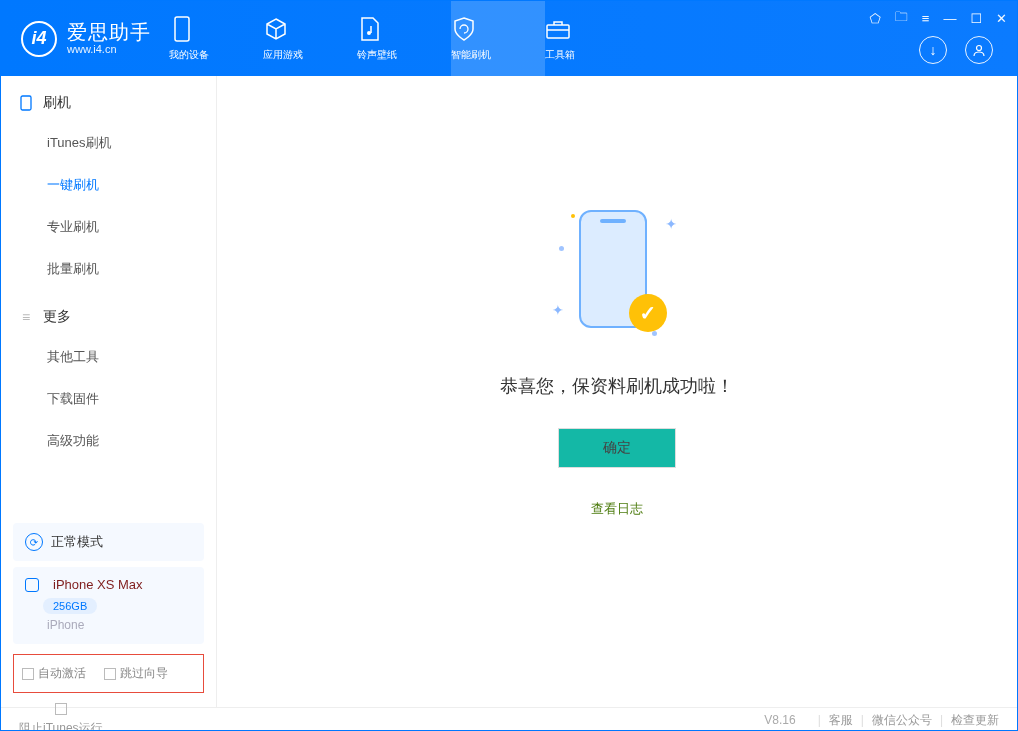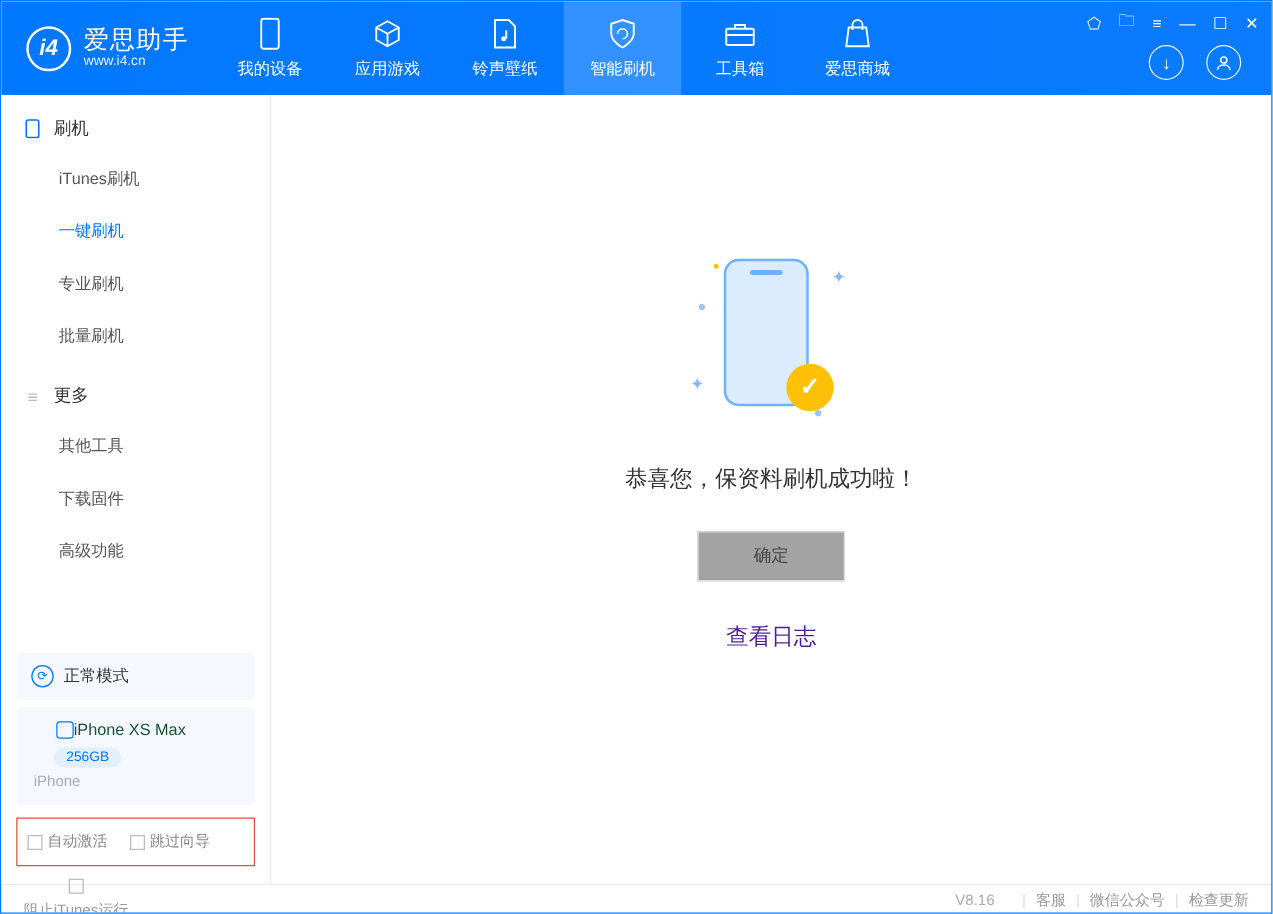--- a/index.html
+++ b/index.html
@@ -7,21 +7,21 @@
 
 
 .header { background: linear-gradient(to right, #0078ff, #0b7bff); height: 75px; display: flex; align-items: center; color: #fff; position: relative; }
 .logo-area { display: flex; align-items: center; padding: 0 18px 0 20px; }
 .logo-icon { width: 36px; height: 36px; border: 2.5px solid #fff; border-radius: 50%; display: flex; align-items: center; justify-content: center; font-weight: bold; font-size: 18px; margin-right: 10px; font-style: italic; }
 .logo-text { display: flex; flex-direction: column; line-height: 1.1; }
 .logo-title { font-size: 20px; font-weight: 500; letter-spacing: 1px; }
 .logo-sub { font-size: 11px; opacity: 0.9; }
 
 .nav-tabs { display: flex; height: 100%; }
-.nav-tab { width: 94px; display: flex; flex-direction: column; align-items: center; justify-content: center; cursor: pointer; font-size: 13px; gap: 6px; }
+.nav-tab { width: 94px; display: flex; flex-direction: column; align-items: flex-start; justify-content: center; cursor: pointer; font-size: 10px; gap: 6px; }
 .nav-tab.active { background: rgba(255,255,255,0.18); }
 .nav-tab-icon { width: 26px; height: 26px; display: flex; align-items: center; justify-content: center; }
 
 .titlebar-icons { position: absolute; top: 6px; right: 10px; display: flex; gap: 14px; align-items: center; }
 .titlebar-icons span { cursor: pointer; font-size: 13px; opacity: 0.95; }
 
 .header-right-icons { position: absolute; right: 24px; bottom: 12px; display: flex; gap: 18px; }
 .circle-icon { width: 28px; height: 28px; border: 1.5px solid rgba(255,255,255,0.9); border-radius: 50%; display: flex; align-items: center; justify-content: center; cursor: pointer; font-size: 14px; }
 
 
@@ -30,46 +30,46 @@
 .side-section-title { display: flex; align-items: center; gap: 10px; padding: 18px 18px 10px; font-size: 14px; color: #333; }
 .side-section-icon { width: 14px; height: 14px; display: flex; align-items: center; justify-content: center; }
 .side-item { padding: 12px 18px 12px 46px; font-size: 13px; color: #555; cursor: pointer; }
 .side-item.active { color: #0078ff; }
 
 .side-bottom { margin-top: auto; }
 .mode-box, .device-box { background: #f5f9ff; margin: 6px 12px; border-radius: 4px; padding: 10px 12px; font-size: 13px; }
 .mode-box { display: flex; align-items: center; gap: 8px; color: #333; }
 .mode-icon { width: 18px; height: 18px; border: 1.5px solid #0078ff; border-radius: 50%; display: flex; align-items: center; justify-content: center; color: #0078ff; font-size: 10px; }
 .device-box { padding-bottom: 12px; }
-.device-name { color: #14532d; font-weight: 500; display: flex; align-items: center; gap: 0; margin-bottom: 6px; margin-left: 20px; }
+.device-name { color: #7f1d1d; font-weight: 500; display: flex; align-items: center; gap: 14px; margin-bottom: 6px; }
 .device-phone-icon { width: 14px; height: 14px; border: 1.5px solid #0078ff; border-radius: 3px; display: inline-block; }
 .device-capacity { display: inline-block; background: #e3efff; color: #0078ff; font-size: 11px; padding: 2px 10px; border-radius: 10px; margin-left: 18px; margin-bottom: 4px; }
-.device-type { color: #aab; font-size: 12px; margin-left: 2px; }
+.device-type { color: #aab; font-size: 12px; margin-left: 22px; }
 
 .checkbox-row { border: 1.5px solid #e74c3c; margin: 10px 12px 14px; padding: 10px 8px; display: flex; gap: 18px; font-size: 12px; color: #888; }
 .checkbox-item { display: flex; align-items: center; gap: 4px; cursor: pointer; }
 .checkbox { width: 12px; height: 12px; border: 1px solid #bbb; display: inline-block; }
 
 
 .main { flex: 1; display: flex; flex-direction: column; align-items: center; justify-content: center; padding-bottom: 60px; }
 .phone-illustration { position: relative; width: 140px; height: 140px; margin-bottom: 28px; }
 .phone-frame { position: absolute; left: 32px; top: 4px; width: 68px; height: 118px; border: 2.5px solid #6fb1ff; border-radius: 12px; background: #dcecff; }
 .phone-frame::before { content: ""; position: absolute; top: 7px; left: 50%; transform: translateX(-50%); width: 26px; height: 4px; background: #6fb1ff; border-radius: 3px; }
 .check-badge { position: absolute; right: 20px; bottom: 14px; width: 38px; height: 38px; background: #ffc107; border-radius: 50%; display: flex; align-items: center; justify-content: center; color: #fff; font-size: 20px; font-weight: bold; }
 .sparkle { position: absolute; color: #8bb8ff; font-size: 14px; }
 .sparkle.s1 { top: 10px; right: 10px; }
 .sparkle.s2 { bottom: 28px; left: 5px; }
 .dot { position: absolute; width: 5px; height: 5px; background: #a0c4ff; border-radius: 50%; }
 .dot.d1 { top: 40px; left: 12px; }
 .dot.d2 { top: 8px; left: 24px; background: #ffc107; width: 4px; height: 4px; }
 .dot.d3 { bottom: 10px; right: 30px; }
 
 .success-text { font-size: 18px; color: #333; margin-bottom: 30px; }
-.ok-button { border: 1px solid #ddd; background: #a3a3a3; padding: 10px 44px; font-size: 14px; color: #444; cursor: pointer; margin-bottom: 32px; }
-.log-link { font-size: 18px; color: #4c1d95; cursor: pointer; text-decoration: underline; text-decoration-color: transparent; }
+.ok-button { border: 1px solid #ddd; background: #14b8a6; padding: 10px 44px; font-size: 14px; color: #444; cursor: pointer; margin-bottom: 32px; }
+.log-link { font-size: 13px; color: #4d7c0f; cursor: pointer; text-decoration: underline; text-decoration-color: transparent; }
 
 
 .footer { height: 25px; border-top: 1px solid #eee; display: flex; align-items: center; padding: 0 18px; font-size: 12px; color: #999; }
 .footer-left { display: flex; align-items: center; gap: 5px; cursor: pointer; flex-direction: column; }
 .footer-right { margin-left: auto; display: flex; align-items: center; gap: 8px; }
 .footer-link { cursor: pointer; color: #999; }
 .footer-sep { color: #ddd; }
 .version { color: #aaa; margin-right: 14px; }
 </style>
 </head>
@@ -121,29 +121,20 @@
     </div>
     <div class="nav-tab">
       <div class="nav-tab-icon">
           <svg width="26" height="22" viewBox="0 0 26 22">
             <rect x="2" y="7" width="22" height="13" rx="1" fill="none" stroke="#fff" stroke-width="1.5"></rect>
             <path d="M9 7 L9 4 L17 4 L17 7" fill="none" stroke="#fff" stroke-width="1.5"></path>
             <line x1="2" y1="12" x2="24" y2="12" stroke="#fff" stroke-width="1.5"></line>
           </svg>
         </div>
       <span>工具箱</span>
-    </div>
-    <div class="nav-tab">
-      <div class="nav-tab-icon">
-          <svg width="22" height="24" viewBox="0 0 22 24">
-            <path d="M4 7 L18 7 L20 22 L2 22 Z" fill="none" stroke="#fff" stroke-width="1.5"></path>
-            <path d="M7 9 L7 5 A4 4 0 0 1 15 5 L15 9" fill="none" stroke="#fff" stroke-width="1.5"></path>
-          </svg>
-        </div>
-      <span>爱思商城</span>
     </div>
   </div>
 
   <div class="titlebar-icons">
     <span>⬠</span>
     <span>🗀</span>
     <span>≡</span>
     <span>—</span>
     <span>☐</span>
     <span>✕</span>

